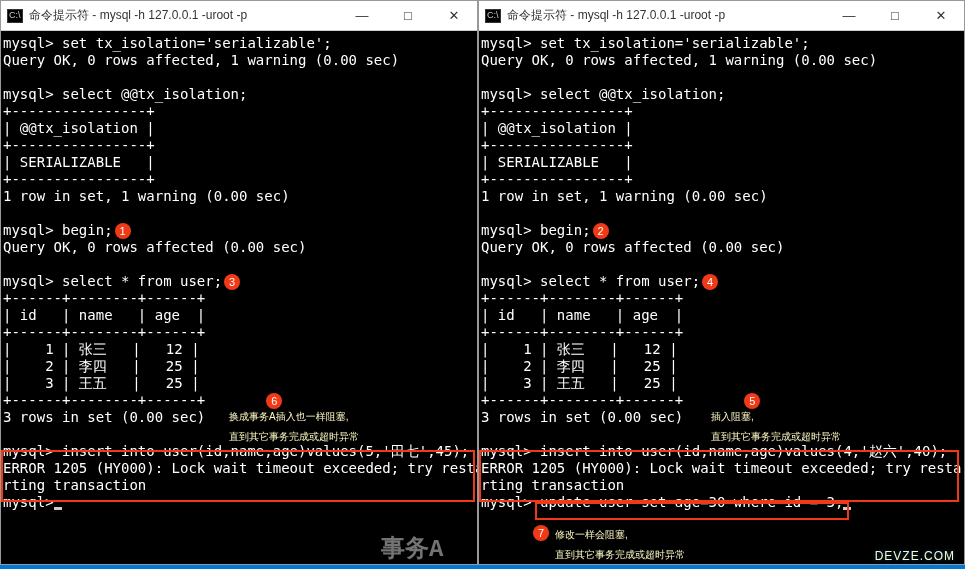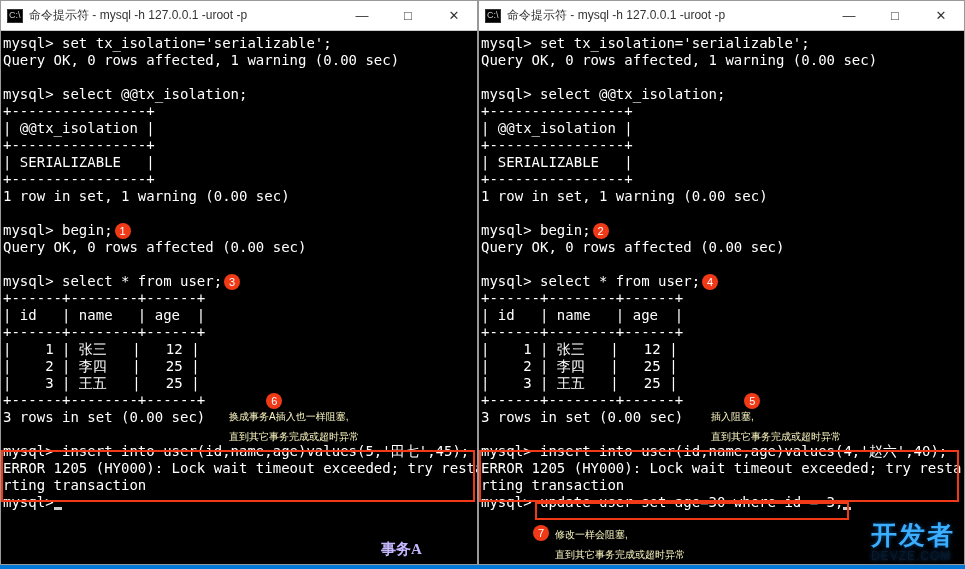--- a/index.html
+++ b/index.html
@@ -11,23 +11,23 @@
 .titlebar{height:30px;background:#fff;display:flex;align-items:center;border-bottom:1px solid #ccc;font-family:'Microsoft YaHei',sans-serif;font-size:12px;color:#333}
 .title-icon{width:16px;height:14px;margin:0 6px;border:1px solid #333;background:#000;position:relative;font-size:9px;color:#ccc;text-align:left;padding-left:1px;line-height:10px}
 .title-txt{flex:1;white-space:nowrap;overflow:hidden}
 .win-controls{display:flex;height:100%}
 .win-btn{width:46px;height:100%;display:flex;align-items:center;justify-content:center;font-size:13px;color:#333;cursor:default}
 .terminal{flex:1;background:#000;color:#fff;padding:4px 2px;font-size:14px;line-height:17px;white-space:pre;overflow:hidden;position:relative;font-family:'NSimSun','Consolas',monospace}
 .cursor{display:inline-block;width:8px;height:3px;background:#ccc;vertical-align:bottom;margin-bottom:1px}
 .bubble{display:inline-block;width:16px;height:16px;border-radius:50%;background:#f03a17;color:#fff;font-size:11px;text-align:center;line-height:16px;font-family:Arial,sans-serif;vertical-align:middle;margin:0 2px}
 .annotation{position:absolute;color:#fef9c3;font-family:Liberation Sans, sans-serif;font-size:10px;line-height:20px}
 .red-box{position:absolute;border:2px solid #f03a17;pointer-events:none}
-.tx-label{position:absolute;color:#c4b5fd;font-family:Liberation Serif, serif;font-size:15px;font-weight:bold}
+.tx-label{position:absolute;color:#737373;font-family:Liberation Mono, monospace;font-size:24px;font-weight:bold}
 .watermark{position:absolute;right:10px;bottom:6px;color:#3caeff;font-family:Arial,sans-serif;font-size:26px;letter-spacing:2px;text-shadow:0 0 4px rgba(0,120,215,.6)}
-.watermark .sub{font-size:12px;letter-spacing:1px;display:block;color:#0f172a;margin-top:-4px}
+.watermark .sub{font-size:12px;letter-spacing:1px;display:block;color:#fef9c3;margin-top:-4px}
 .watermark .big{font-weight:bold}
 </style>
 </head>
 <body>
 
 <div class="desktop">
 
   <div class="window win-left">
     <div class="titlebar">
       <div class="title-icon">C:\</div>
@@ -114,15 +114,14 @@
       <div class="red-box" style="left:0px;top:419px;width:480px;height:52px"></div>
       <div class="red-box" style="left:56px;top:471px;width:314px;height:18px"></div>
       <span class="bubble" style="position:absolute;left:52px;top:494px">7</span>
       <div class="annotation" style="left:76px;top:494px">修改一样会阻塞,<br>直到其它事务完成或超时异常</div>
     </div>
   </div>
 
 </div>
 
 <div class="watermark">
-  <span class="big">开发者</span>
   <span class="sub">DEVZE.COM</span>
 </div>
 
 </body></html>

